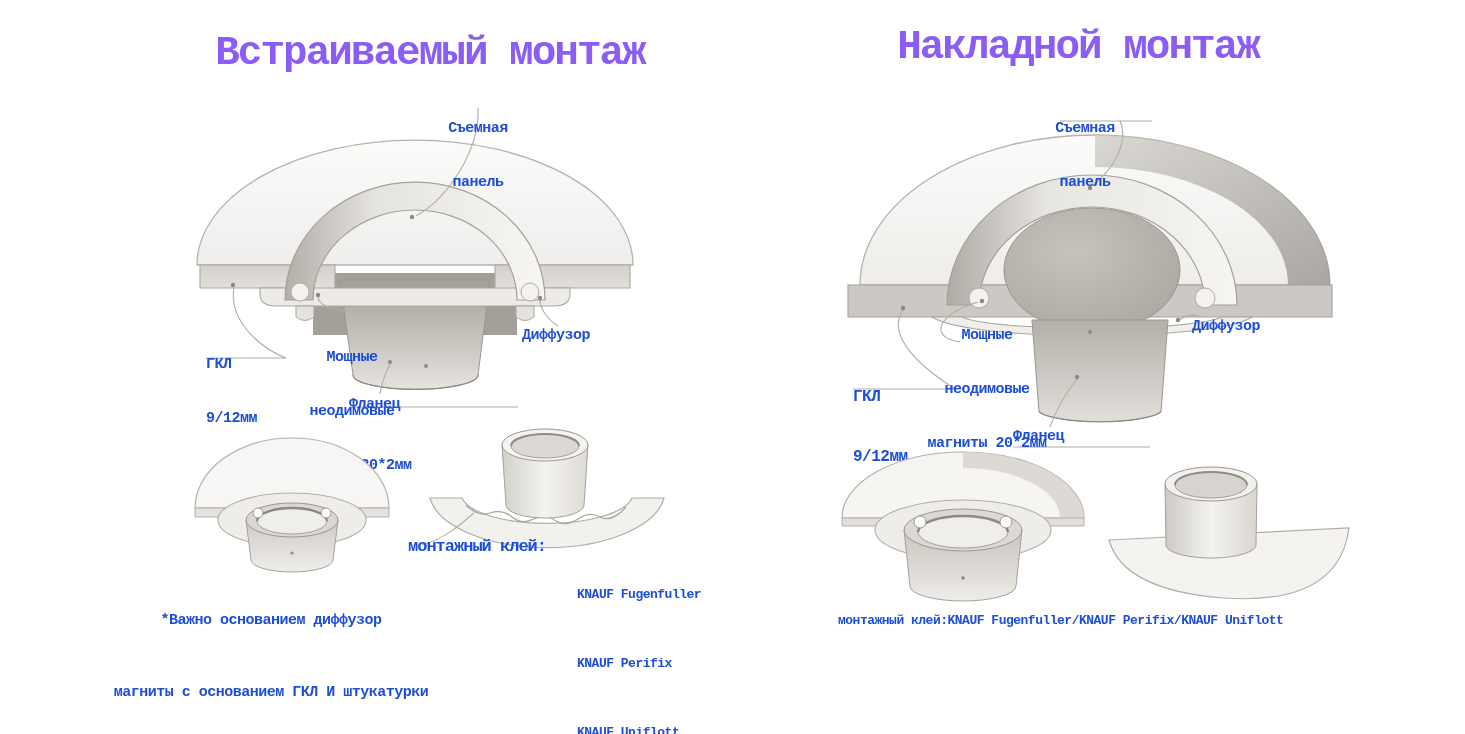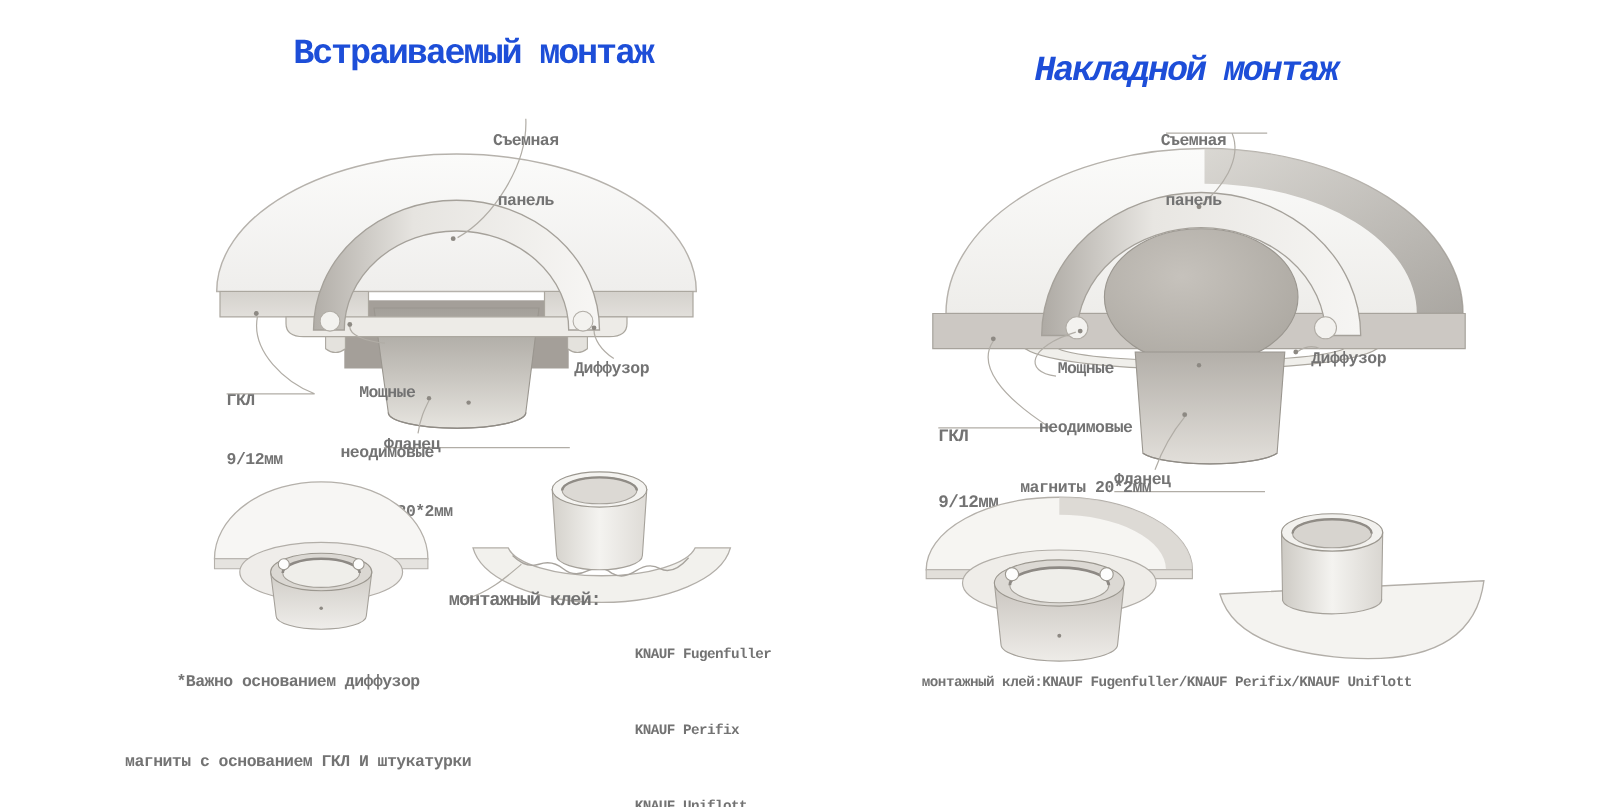--- a/index.html
+++ b/index.html
@@ -1,19 +1,19 @@
 <!DOCTYPE html>
 <html><head>
 <meta charset="utf-8">
 <style>
   html,body{margin:0;padding:0;background:#ffffff;}
   #stage{position:relative;width:1465px;height:734px;background:#ffffff;overflow:hidden;
          font-family:"Liberation Mono","DejaVu Sans Mono",monospace;color:#23211e;}
-  .title{position:absolute;font-weight:700;font-size:32px;letter-spacing:-2px;text-align:center;color:#1d4ed8;}
-  .label{position:absolute;font-weight:700;font-size:15px;line-height:18px;letter-spacing:-0.5px;color:#737373;white-space:pre;}
+  .title{position:absolute;font-weight:700;font-size:41px;letter-spacing:-2px;text-align:center;color:#8b5cf6;}
+  .label{position:absolute;font-weight:700;font-size:15px;line-height:18px;letter-spacing:-0.5px;color:#1d4ed8;white-space:pre;}
   .center{text-align:center;}
   .glue{font-size:17px;letter-spacing:-1px;}
   .small{font-size:13px;line-height:23px;letter-spacing:-0.5px;}
   .note{font-size:15px;line-height:24px;}
   .caption{font-size:13px;letter-spacing:-0.5px;}
   svg{position:absolute;}
   .pl{stroke:#b1ada6;stroke-width:1.1;fill:none;}
   .dot{fill:#8d8983;}
 </style>
 </head>
@@ -131,21 +131,21 @@
       <div>KNAUF Uniflott</div>
     </div>
 
     <div class="label note center" style="left:93px;top:561px;width:356px;">
       <div>*Важно основанием диффузор</div>
       <div>магниты с основанием ГКЛ И штукатурки</div>
     </div>
   </div>
 
   <div>
-    <div class="title" style="left:846px;top:46px;width:464px;font-style:italic;">Накладной монтаж</div>
+    <div class="title" style="left:846px;top:24px;width:464px;">Накладной монтаж</div>
 
     <svg style="left:820px;top:80px;" width="545" height="370" viewBox="0 0 545 370">
       <defs>
         <linearGradient id="gdDome" x1="0" y1="0" x2="0" y2="1">
           <stop offset="0" stop-color="#fbfbfa"></stop>
             <stop offset="1" stop-color="#eeedea"></stop>
         </linearGradient>
         <linearGradient id="gdShade" x1="0" y1="0" x2="1" y2="1">
           <stop offset="0" stop-color="#cfccc6"></stop>
             <stop offset="1" stop-color="#938f89"></stop>

